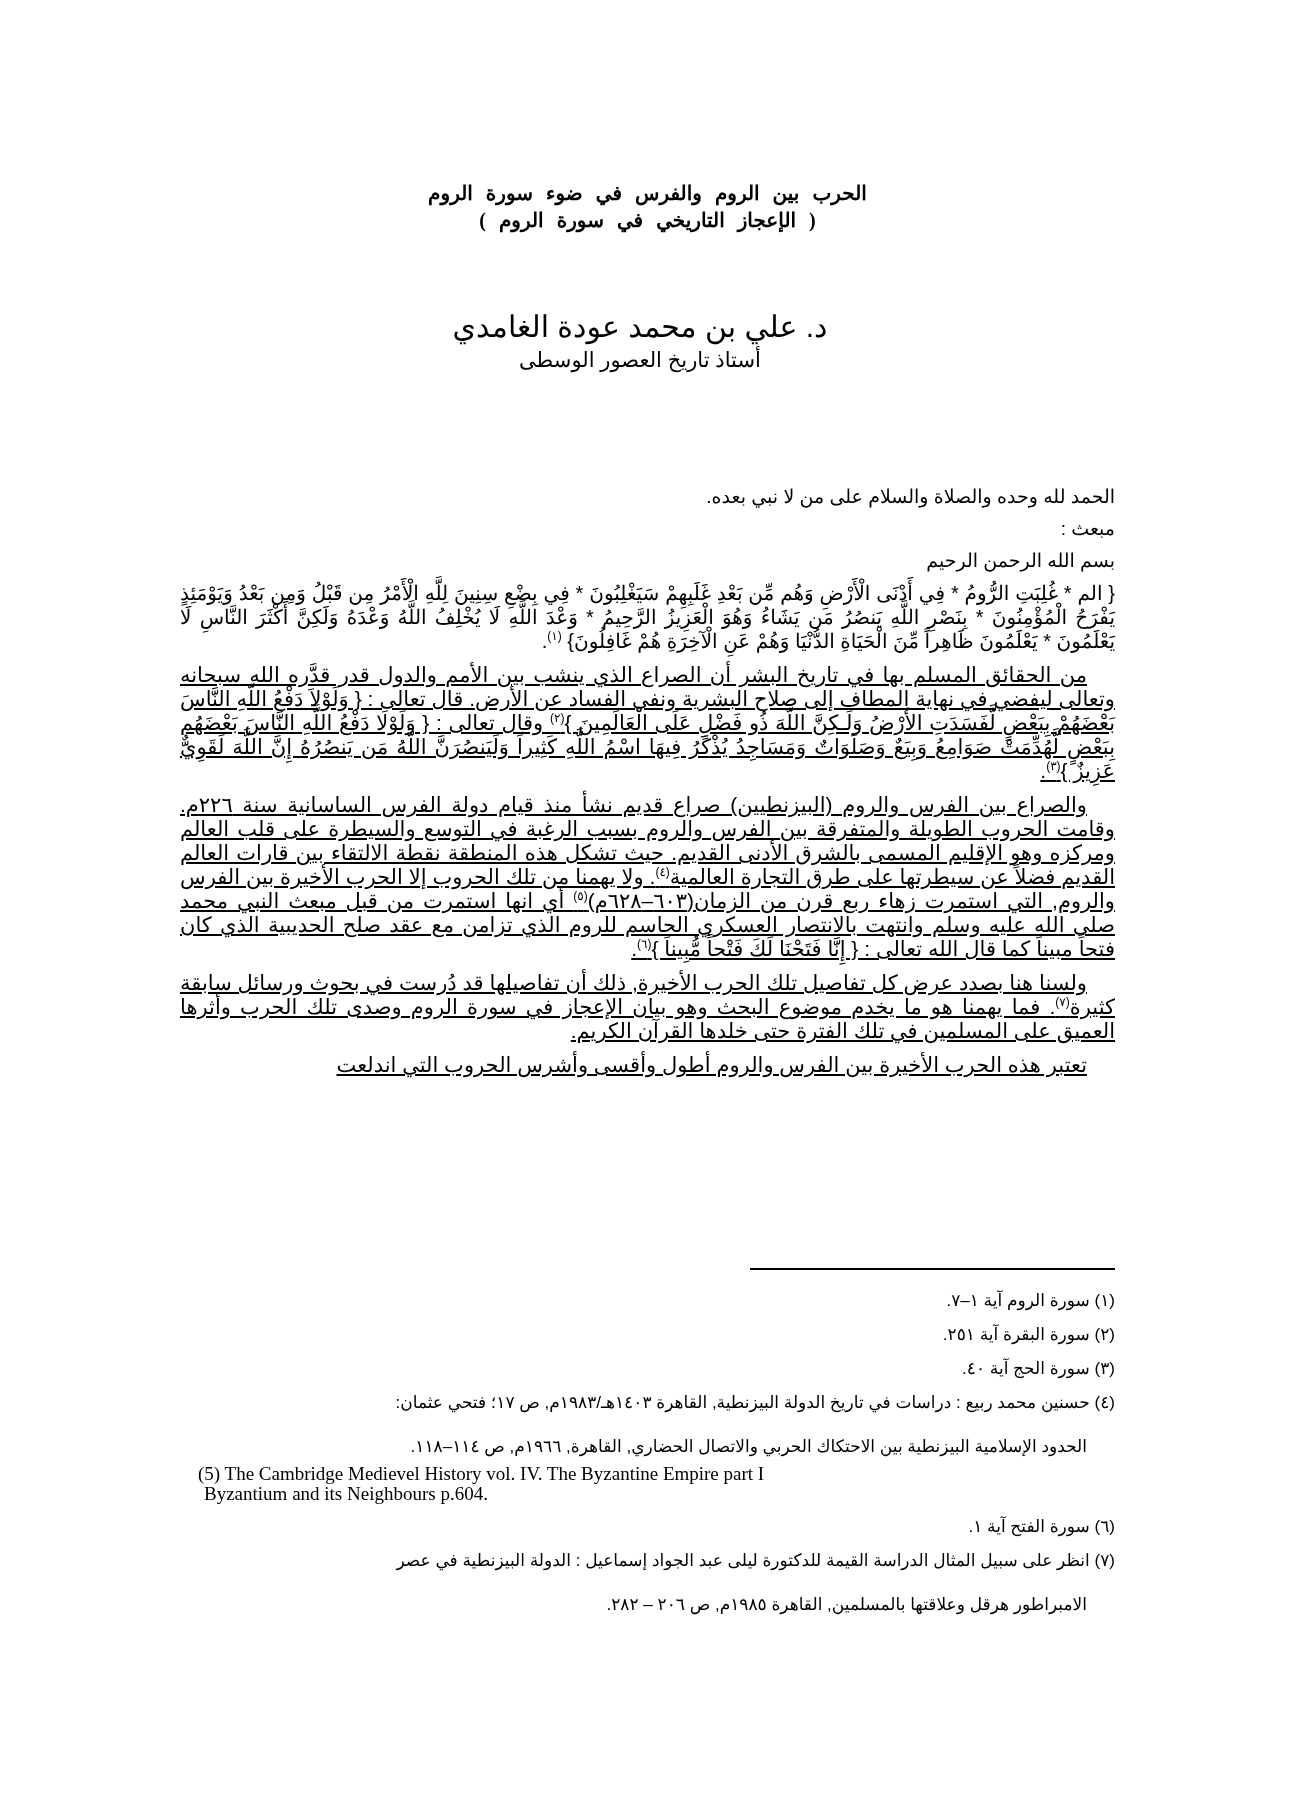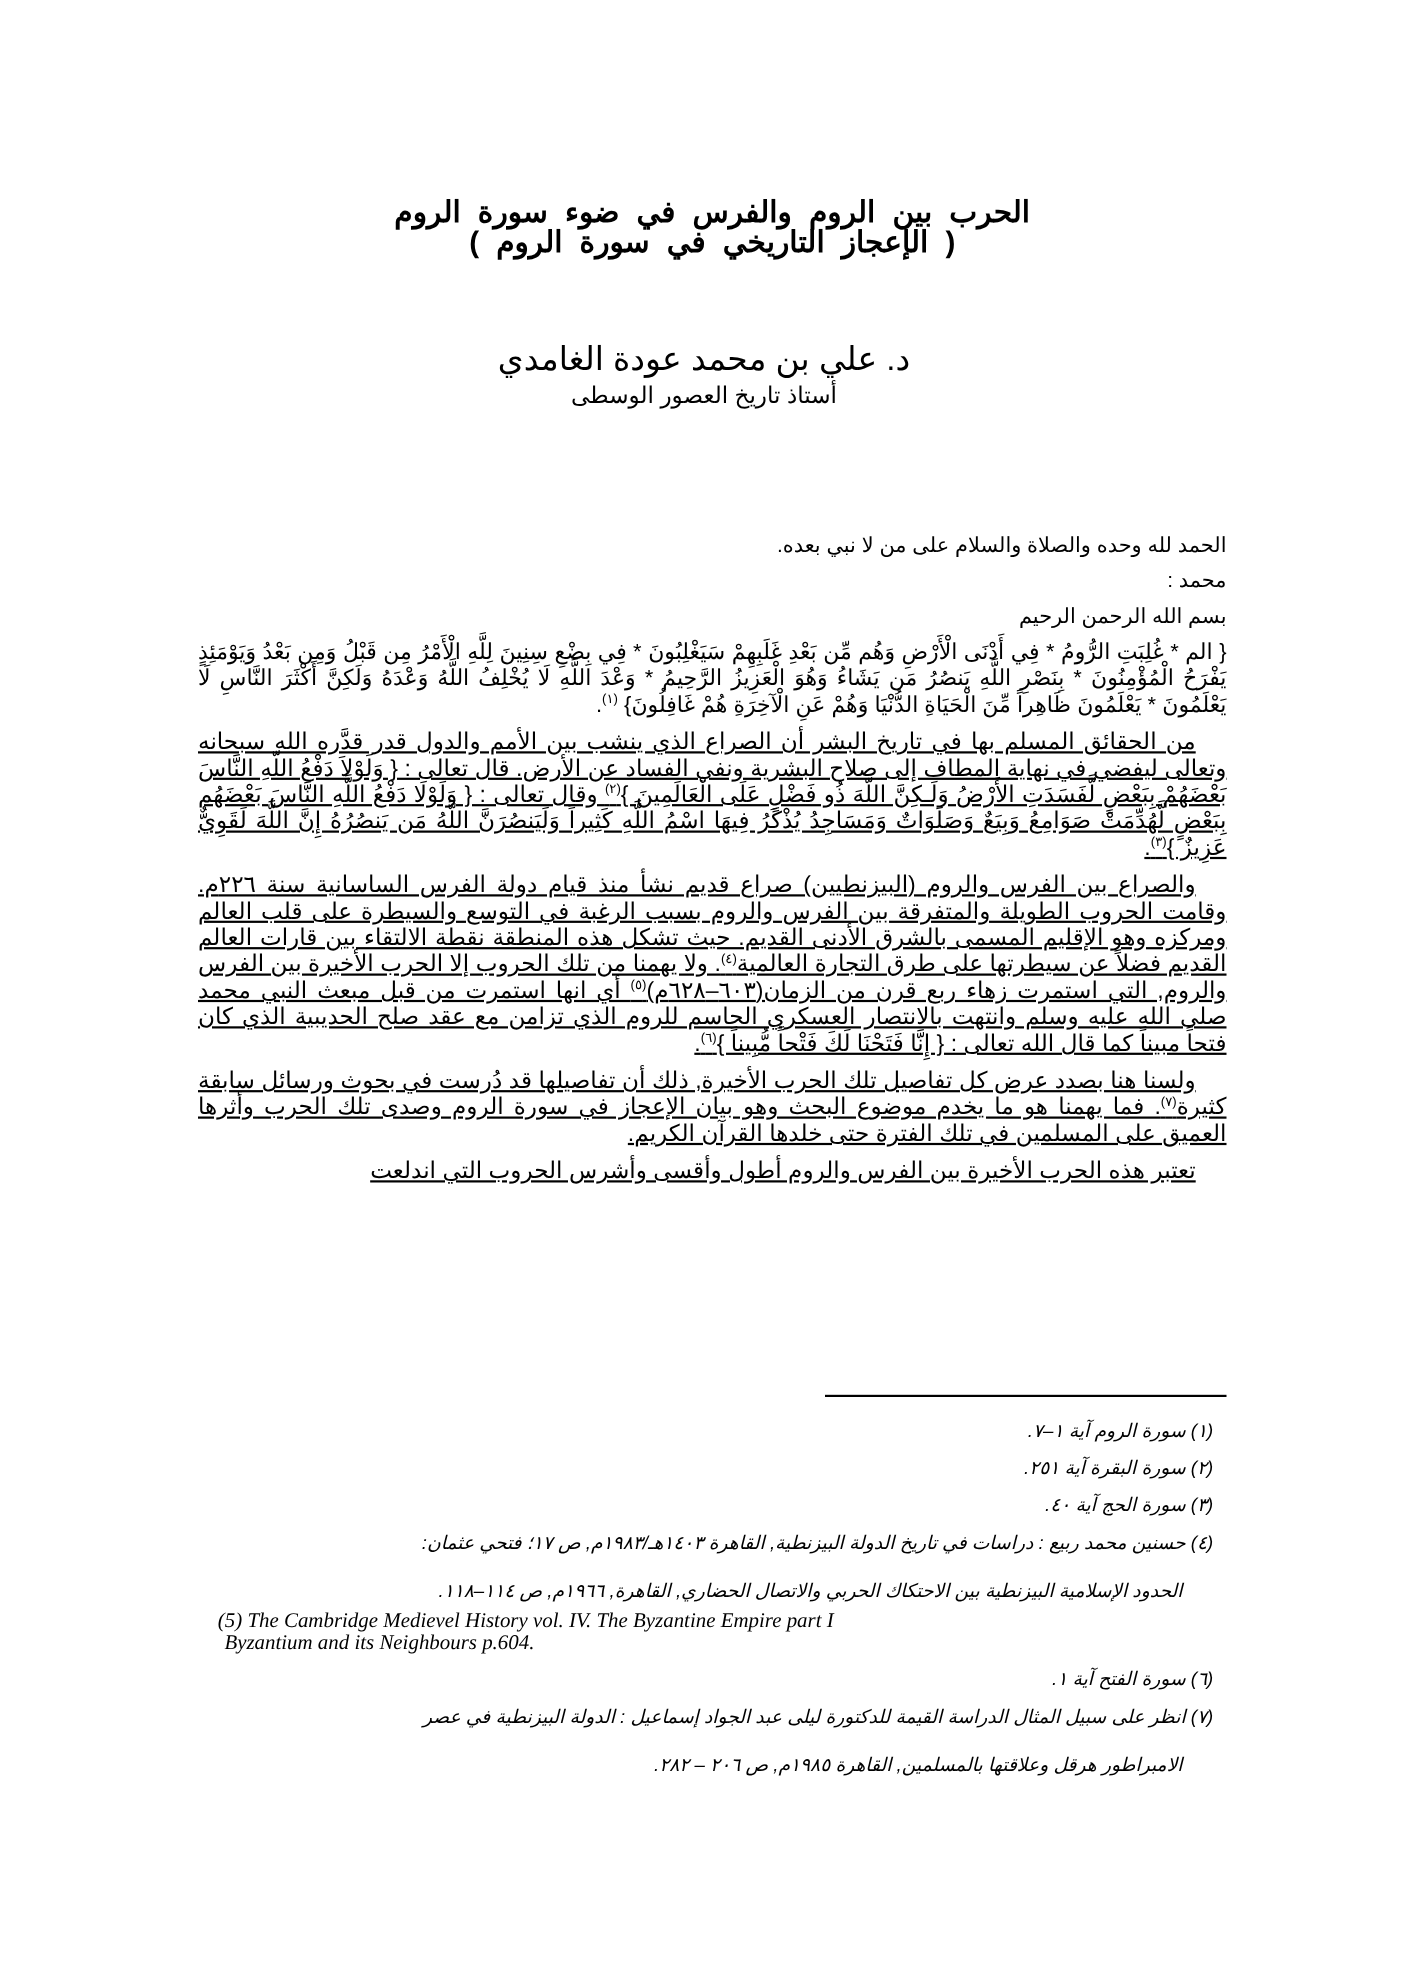--- a/index.html
+++ b/index.html
@@ -22,23 +22,23 @@
     width: 935px;
     height: 1800px;
     direction: rtl;
   }
   .title-block {
     position: absolute;
     top: 180px;
     left: 0;
     right: 0;
     text-align: center;
-    font-family: Liberation Sans, sans-serif;
+    font-family: Liberation Serif, serif;
     font-weight: bold;
-    font-size: 27px;
+    font-size: 20px;
     letter-spacing: 4px;
     line-height: 27px;
   }
   .title-line { display: block; word-spacing: 8px; }
   .author-block {
     position: absolute;
     top: 308px;
     left: 210px;
     width: 500px;
     text-align: center;
@@ -70,25 +70,24 @@
     top: 1268px;
     right: 0;
     width: 365px;
     height: 2px;
     background: #000;
   }
   .footnotes {
     position: absolute;
     top: 1290px;
     left: 0;
-    right: 12px;
+    right: 0;
     font-family: "Liberation Sans", sans-serif;
     font-size: 17px;
     line-height: 22px;
-    font-style: italic;
   }
   .fn { display: block; margin-bottom: 12px; text-align: right; }
   .fn-cont { display: block; padding-right: 28px; margin-top: 22px; }
   .fn-en {
     direction: ltr;
     text-align: left;
     font-family: "Liberation Serif", serif;
     font-size: 19px;
     line-height: 20px;
     margin: -6px 0 12px 0;
@@ -116,21 +115,21 @@
     <span class="title-line">( الإعجاز التاريخي في سورة الروم )</span>
   </div>
 
   <div class="author-block">
     <span class="author-name">د. علي بن محمد عودة الغامدي</span>
     <span class="author-line">أستاذ تاريخ العصور الوسطى</span>
   </div>
 
   <div class="body-text">
     <span class="intro-line">الحمد لله وحده والصلاة والسلام على من لا نبي بعده.</span>
-    <span class="intro-line">محمد :</span>
+    <span class="intro-line">مبعث :</span>
     <span class="intro-line">بسم الله الرحمن الرحيم</span>
 
     <p class="para verse">
       <span>{ الم * غُلِبَتِ الرُّومُ * فِي أَدْنَى الْأَرْضِ وَهُم مِّن بَعْدِ غَلَبِهِمْ سَيَغْلِبُونَ * فِي بِضْعِ سِنِينَ لِلَّهِ الْأَمْرُ مِن قَبْلُ وَمِن بَعْدُ وَيَوْمَئِذٍ يَفْرَحُ الْمُؤْمِنُونَ * بِنَصْرِ اللَّهِ يَنصُرُ مَن يَشَاءُ وَهُوَ الْعَزِيزُ الرَّحِيمُ * وَعْدَ اللَّهِ لَا يُخْلِفُ اللَّهُ وَعْدَهُ وَلَكِنَّ أَكْثَرَ النَّاسِ لَا يَعْلَمُونَ * يَعْلَمُونَ ظَاهِراً مِّنَ الْحَيَاةِ الدُّنْيَا وَهُمْ عَنِ الْآخِرَةِ هُمْ غَافِلُونَ}</span>
       <sup>(١)</sup><span>.</span>
     </p>
 
     <p class="para indent">
       <span>من الحقائق المسلم بها في تاريخ البشر أن الصراع الذي ينشب بين الأمم والدول قدر قدَّره الله سبحانه وتعالى ليفضي في نهاية المطاف إلى صلاح البشرية ونفي الفساد عن الأرض. قال تعالى : { وَلَوْلاَ دَفْعُ اللّهِ النَّاسَ بَعْضَهُمْ بِبَعْضٍ لَّفَسَدَتِ الأَرْضُ وَلَـكِنَّ اللّهَ ذُو فَضْلٍ عَلَى الْعَالَمِينَ }</span><sup>(٢)</sup><span> وقال تعالى : { وَلَوْلَا دَفْعُ اللَّهِ النَّاسَ بَعْضَهُم بِبَعْضٍ لَّهُدِّمَتْ صَوَامِعُ وَبِيَعٌ وَصَلَوَاتٌ وَمَسَاجِدُ يُذْكَرُ فِيهَا اسْمُ اللَّهِ كَثِيراً وَلَيَنصُرَنَّ اللَّهُ مَن يَنصُرُهُ إِنَّ اللَّهَ لَقَوِيٌّ عَزِيزٌ }</span><sup>(٣)</sup><span>.</span>
     </p>

